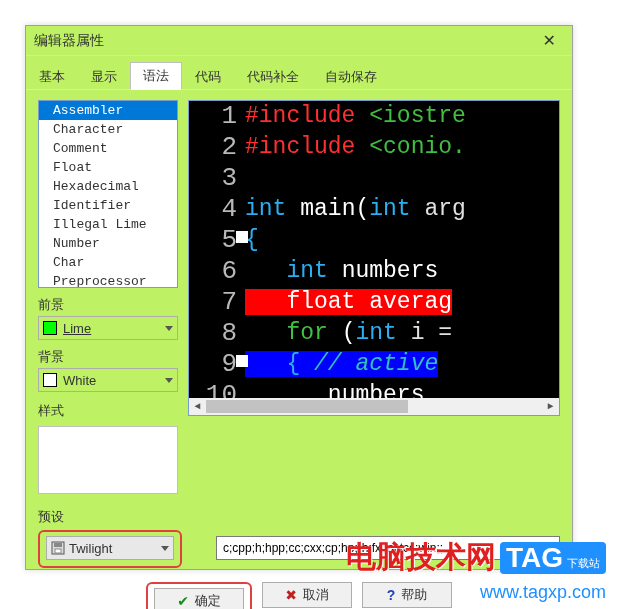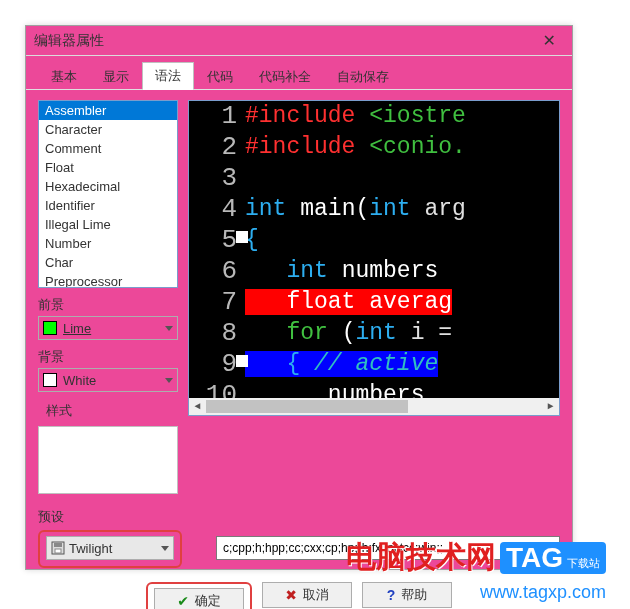--- a/index.html
+++ b/index.html
@@ -13,21 +13,21 @@
     color: #333;
     position: relative;
   }
   .window {
     position: absolute;
     left: 25px;
     top: 25px;
     width: 548px;
     height: 545px;
     border: 1px solid #a0a0a0;
-    background: #ec4899;
+    background: #bef264;
     box-shadow: 0 0 6px rgba(0,0,0,0.15);
   }
   .titlebar {
     height: 30px;
     border-bottom: 1px solid #dcdcdc;
     display: flex;
     align-items: center;
     padding: 0 8px;
     justify-content: space-between;
   }
@@ -37,21 +37,20 @@
   .close-btn {
     font-size: 16px;
     font-family: Arial;
     cursor: pointer;
     padding: 2px 8px;
   }
   .tabrow {
     display: flex;
     align-items: flex-end;
     margin-top: 6px;
-    padding-left: 12px;
     border-bottom: 1px solid #e0e0e0;
     height: 28px;
   }
   .tab {
     padding: 4px 12px;
     font-size: 13px;
     cursor: pointer;
     border: 1px solid transparent;
     border-bottom: none;
     position: relative;
@@ -72,22 +71,23 @@
     flex-direction: column;
   }
   .listbox {
     border: 1px solid #7a9ccc;
     background: #ffffff;
     height: 188px;
     overflow-y: auto;
     font-size: 13px;
   }
   .listbox .item {
-    padding: 2px 6px;
-    cursor: pointer;
+    padding: 2px 14px;
+    cursor: pointer;
+    font-family: Liberation Mono, monospace;
   }
   .listbox .item.selected {
     background: #0078d7;
     color: #ffffff;
   }
   .lbl {
     margin-top: 8px;
     margin-bottom: 2px;
     font-size: 13px;
   }
@@ -358,21 +358,21 @@
 
       <div class="lbl">背景</div>
       <div class="color-select">
         <span style="display:flex;align-items:center;">
           <span class="swatch" style="background:#ffffff"></span>
           <span>White</span>
         </span>
         <span class="caret"></span>
       </div>
 
-      <div class="lbl" style="margin-top:10px; margin-left:8px;">样式</div>
+      <div class="lbl" style="margin-top:10px; ">样式</div>
       <div class="style-box"></div>
     </div>
 
     <div class="right-col">
       <div class="preview">
         <div class="gutter">
           <div>1</div>
           <div>2</div>
           <div>3</div>
           <div>4</div>

